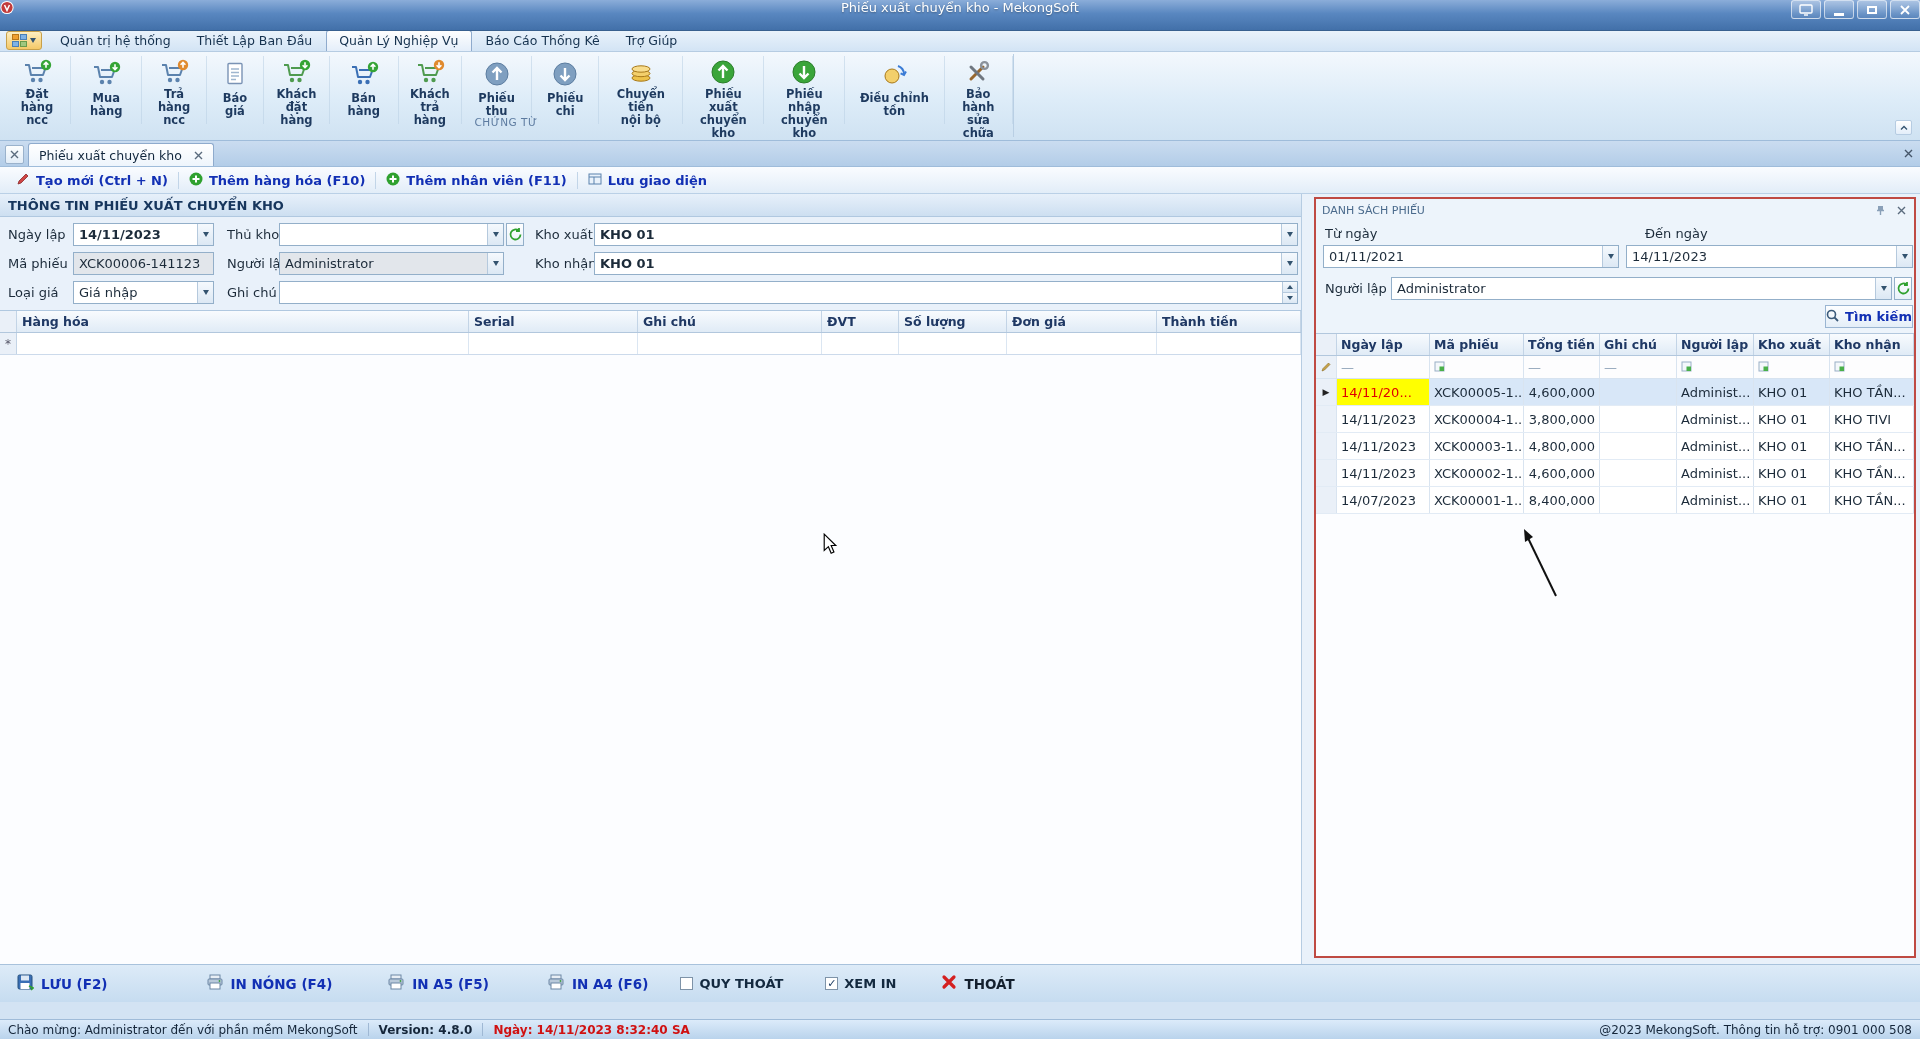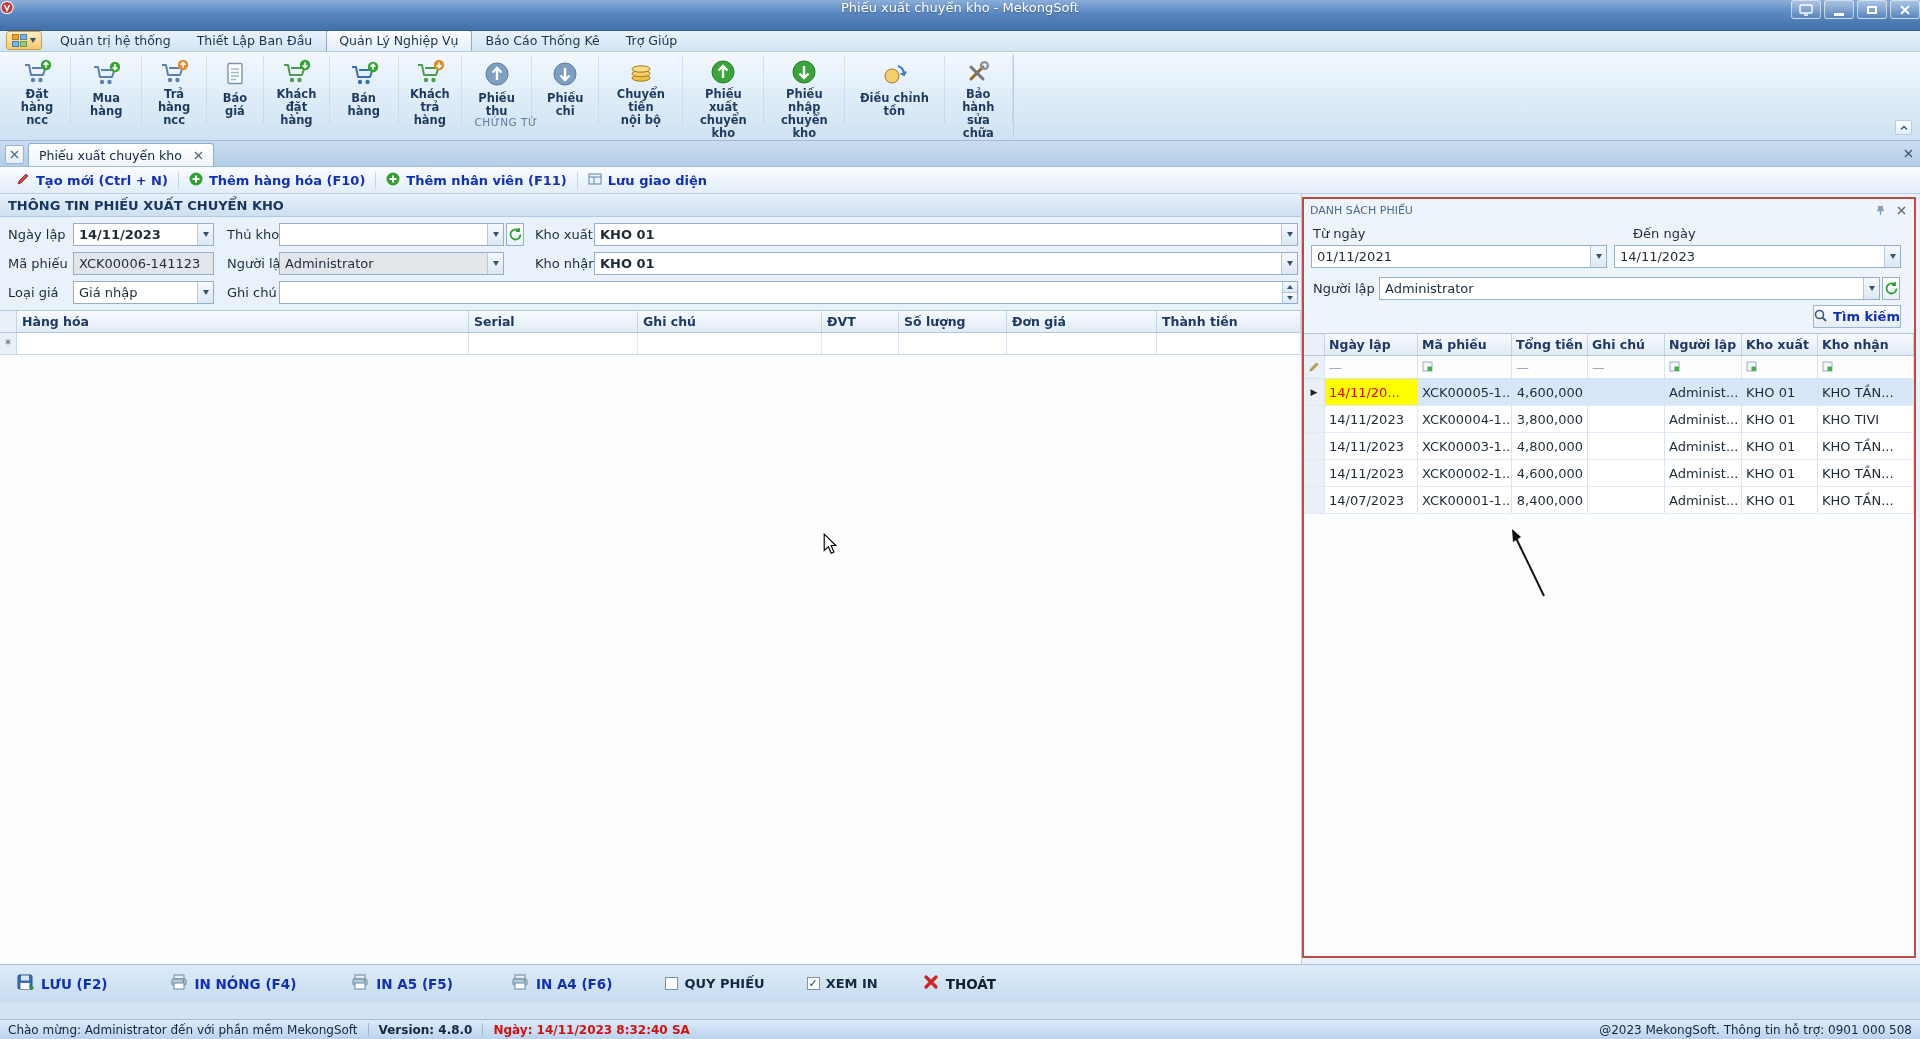--- a/index.html
+++ b/index.html
@@ -73,21 +73,21 @@
 .gbody{flex:1;background:#fcfdff}
 
 
 .totals{height:27px;flex:0 0 27px;background:#e6eef8;border-top:1px solid #b6cce2;position:relative}
 .tbox{position:absolute;top:3px;height:21px;background:#f4f8fb;border:1px solid #a9bed3;display:flex;align-items:center;padding:0 6px;font-size:13px;overflow:hidden}
 .tbox.num{justify-content:flex-end;font-weight:bold}
 .tbox.red{color:#cf0e0e}
 .tbox.blue{color:#1230b4}
 
 
-.panel-col{flex:1;padding:3px 4px 6px 0;min-width:0}
+.panel-col{flex:1;padding:3px 4px 6px 12px;min-width:0}
 .panel{height:100%;border:2px solid #bf4a43;background:#edf4fb;position:relative;display:flex;flex-direction:column}
 .phead{height:22px;flex:0 0 22px;display:flex;align-items:center;padding:0 6px;gap:7px}
 .ptitle{flex:1;font-size:11px;color:#4a6a8c}
 .picon{display:flex;align-items:center;justify-content:center;width:14px;height:14px}
 .pfields{position:relative;height:112px;flex:0 0 112px}
 .plabel{position:absolute;font-size:13px;color:#1c2b3a;white-space:nowrap}
 .search-btn{position:absolute;left:509px;top:84px;width:88px;height:23px;border:1px solid #9ab5d2;background:linear-gradient(#fdfeff,#e4eef8);display:flex;align-items:center;justify-content:center;gap:6px;font-weight:bold;font-size:13px;color:#1230b4}
 .pgrid{flex:1;display:flex;flex-direction:column;min-height:0;border-top:1px solid #b2c7dd;background:#fcfdff}
 .prow{display:flex;height:27px;flex:0 0 27px}
 .prow.head{height:22px;flex:0 0 22px;background:linear-gradient(#f8fbfe,#e0ebf6);border-bottom:1px solid #b2c7dd}
@@ -657,21 +657,21 @@
 
         <svg class="leader">
           <line x1="240" y1="397" x2="212" y2="339" stroke="#111" stroke-width="2"></line>
           <polygon points="208,330 217,338 209,343" fill="#111"></polygon>
         </svg>
       </div>
     </div>
   </div>
 
   <div class="bottombar">
-    <div class="bbtn" style="margin-right:62px">
+    <div class="bbtn" style="margin-right:98px">
       <span><svg width="18" height="18" viewBox="0 0 18 18">
             <rect x="2" y="2" width="14" height="14" rx="1.5" fill="#3a6fb5" stroke="#24507e"></rect>
             <rect x="5" y="2.5" width="8" height="5" fill="#dce8f5"></rect>
             <rect x="4.5" y="10" width="9" height="6" fill="#fff"></rect>
             <path d="M13 13l4 2-2 2" fill="none" stroke="#2fa12f" stroke-width="1.6"></path>
           </svg></span>
       <span>LƯU (F2)</span>
     </div>
     <div class="bbtn" style="margin-right:55px">
       <span><svg width="18" height="18" viewBox="0 0 18 18">
@@ -684,32 +684,32 @@
     </div>
     <div class="bbtn" style="margin-right:58px">
       <span><svg width="18" height="18" viewBox="0 0 18 18">
             <rect x="4" y="2" width="10" height="4" fill="#e8eef5" stroke="#6c87a5"></rect>
             <rect x="2" y="6" width="14" height="6" rx="1" fill="#b9c9da" stroke="#6c87a5"></rect>
             <rect x="4" y="10" width="10" height="6" fill="#fff" stroke="#6c87a5"></rect>
             <circle cx="13.5" cy="8" r="0.9" fill="#3fa03f"></circle>
           </svg></span>
       <span>IN A5 (F5)</span>
     </div>
-    <div class="bbtn" style="margin-right:53px">
+    <div class="bbtn" style="margin-right:32px">
       <span><svg width="18" height="18" viewBox="0 0 18 18">
             <rect x="4" y="2" width="10" height="4" fill="#e8eef5" stroke="#6c87a5"></rect>
             <rect x="2" y="6" width="14" height="6" rx="1" fill="#b9c9da" stroke="#6c87a5"></rect>
             <rect x="4" y="10" width="10" height="6" fill="#fff" stroke="#6c87a5"></rect>
             <circle cx="13.5" cy="8" r="0.9" fill="#3fa03f"></circle>
           </svg></span>
       <span>IN A4 (F6)</span>
     </div>
     <div class="chk" style="margin-right:42px">
       <span class="box"></span>
-      <span>QUY PHIẾU</span>
+      <span>QUY THOÁT</span>
     </div>
     <div class="chk" style="margin-right:45px">
       <span class="box">✓</span>
       <span>XEM IN</span>
     </div>
     <div class="bbtn dark">
       <span><svg width="16" height="16" viewBox="0 0 16 16">
             <path d="M3 3l10 10M13 3 3 13" stroke="#d42020" stroke-width="3.2" stroke-linecap="round"></path>
           </svg></span>
       <span>THOÁT</span>

